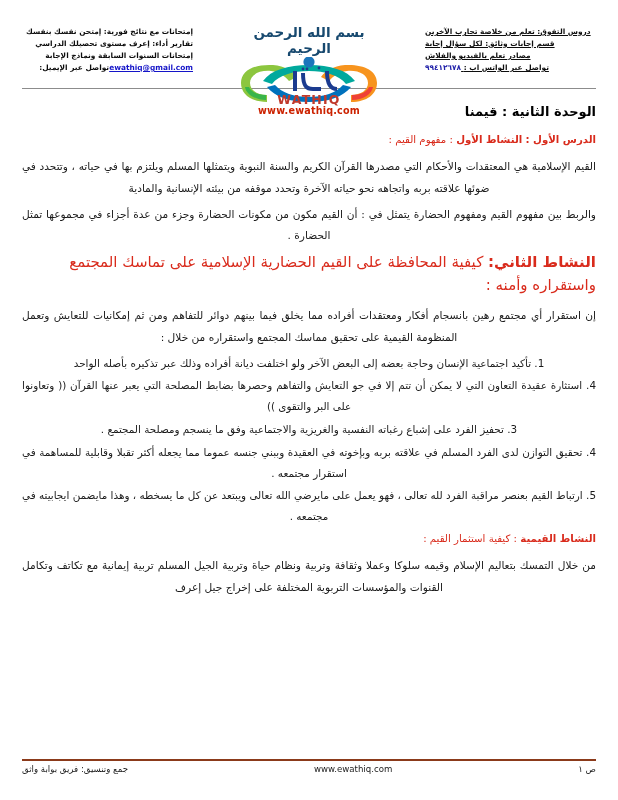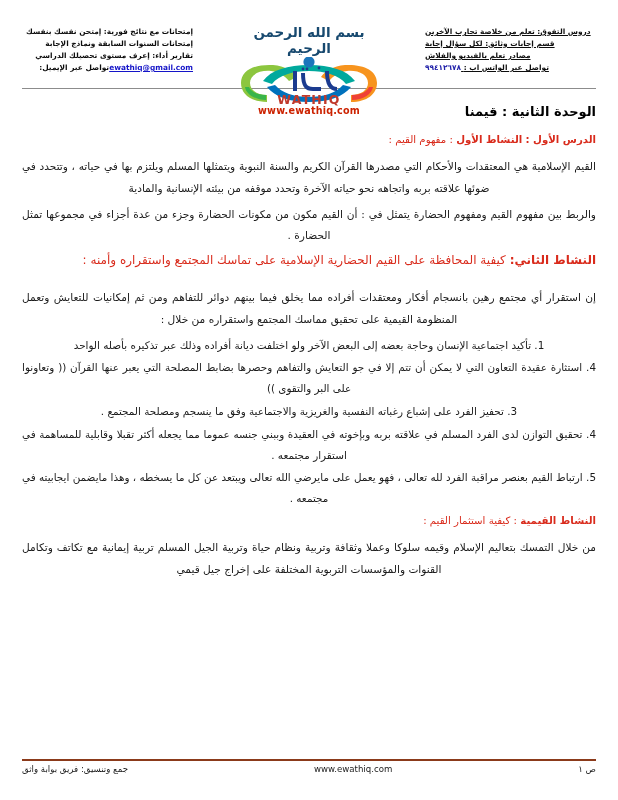--- a/index.html
+++ b/index.html
@@ -124,22 +124,22 @@
   .heading-line {
     color: #d92b1c;
     font-size: 10.2px;
     margin: 0 0 9px 0;
     text-align: right;
     line-height: 1.5;
   }
   .heading-line .bold { font-weight: bold; }
 
   .heading-line.h-activity2 {
-    font-size: 12px;
-    margin-bottom: 18px;
+    font-size: 15px;
+    margin-bottom: 9px;
   }
   .heading-line.h-activity3 {
     font-size: 10.2px;
     margin-top: 4px;
     margin-bottom: 9px;
   }
 
   p.para {
     font-size: 10.6px;
     line-height: 2.05;
@@ -188,22 +188,22 @@
 </style>
 </head>
 <body>
 
 <div class="page">
 
   <div class="masthead">
 
     <div class="mast-col right">
       <div class="mast-line">إمتحانات مع نتائج فورية: إمتحن نفسك بنفسك</div>
+      <div class="mast-line">تقارير أداء: إعرف مستوى تحصيلك الدراسي</div>
       <div class="mast-line">إمتحانات السنوات السابقة ونماذج الإجابة</div>
-      <div class="mast-line">تقارير أداء: إعرف مستوى تحصيلك الدراسي</div>
       <div class="mast-line">
         <a class="mast-email" href="#">ewathiq@gmail.com</a><span>تواصل عبر الإيميل:</span>
       </div>
     </div>
 
     <div class="brand">
       <div class="basmala">بسم الله الرحمن الرحيم</div>
 
       <div class="logo-wrap">
         <svg class="logo-svg" viewBox="0 0 152 50" xmlns="http://www.w3.org/2000/svg">
@@ -272,21 +272,21 @@
       <li>3. تحفيز الفرد على إشباع رغباته النفسية والغريزية والاجتماعية وفق ما ينسجم ومصلحة المجتمع .</li>
       <li>4. تحقيق التوازن لدى الفرد المسلم في علاقته بربه وبإخوته في العقيدة وببني جنسه عموما مما يجعله أكثر تقبلا وقابلية للمساهمة في استقرار مجتمعه .</li>
       <li>5. ارتباط القيم بعنصر مراقبة الفرد لله تعالى ، فهو يعمل على مايرضي الله تعالى ويبتعد عن كل ما يسخطه ، وهذا مايضمن ايجابيته في مجتمعه .</li>
     </ol>
 
     <div class="heading-line h-activity3">
       <span class="bold">النشاط القيمية</span>
       <span>: كيفية استثمار القيم :</span>
     </div>
 
-    <p class="para">من خلال التمسك بتعاليم الإسلام وقيمه سلوكا وعملا وثقافة وتربية ونظام حياة وتربية الجيل المسلم تربية إيمانية مع تكاتف وتكامل القنوات والمؤسسات التربوية المختلفة على إخراج جيل قيمي</p>
+    <p class="para">من خلال التمسك بتعاليم الإسلام وقيمه سلوكا وعملا وثقافة وتربية ونظام حياة وتربية الجيل المسلم تربية إيمانية مع تكاتف وتكامل القنوات والمؤسسات التربوية المختلفة على إخراج جيل إعرف</p>
   </div>
 
   <div class="footer">
     <hr class="rule-bottom">
     <div class="footer-row">
       <span class="footer-right">جمع وتنسيق: فريق بوابة واثق</span>
       <span class="footer-center">www.ewathiq.com</span>
       <span class="footer-left">ص ١</span>
     </div>
   </div>

